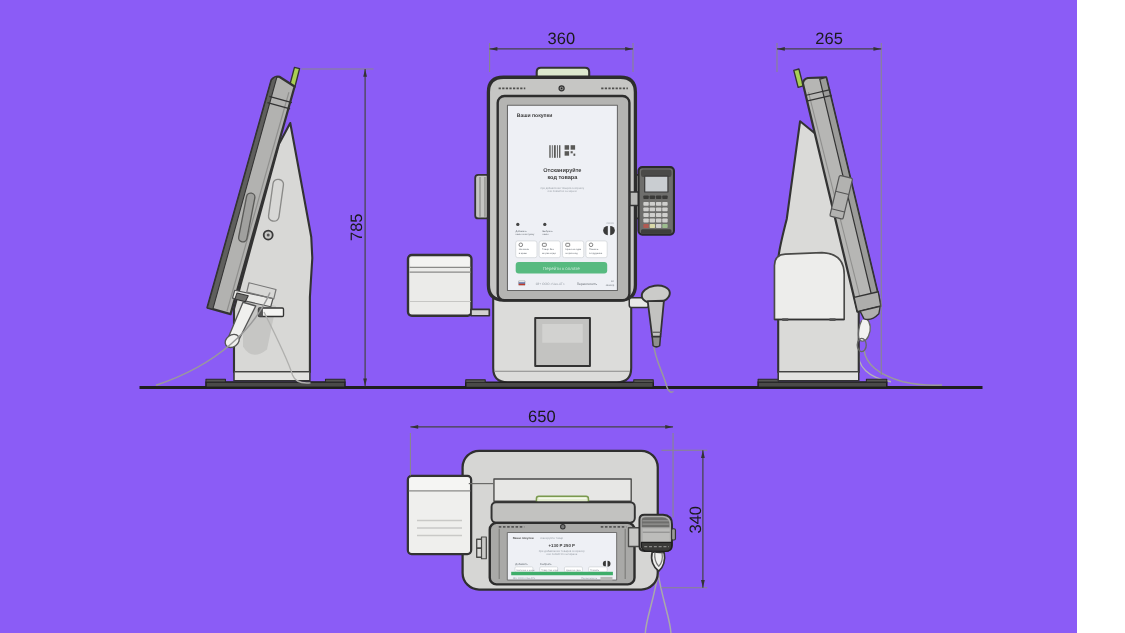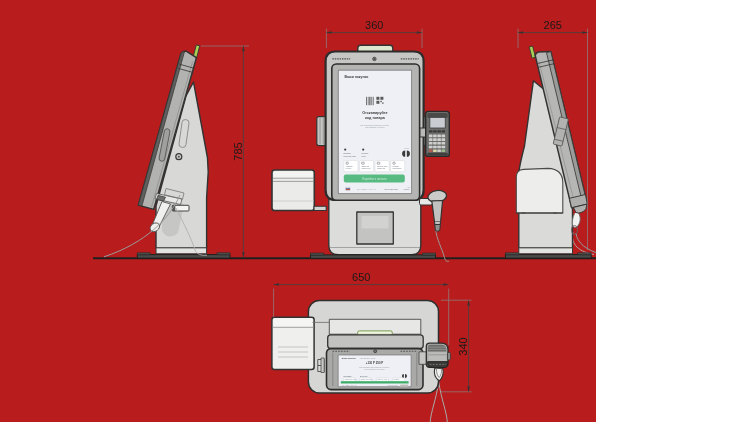--- a/index.html
+++ b/index.html
@@ -1,16 +1,16 @@
 <!DOCTYPE html>
 <html><head>
 <meta charset="utf-8">
 <style>
   html,body{margin:0;padding:0;background:#ffffff;}
-  .wrap{width:596px;height:422px;position:relative;overflow:hidden;background:#b91c1c;}
+  .wrap{width:718px;height:422px;position:relative;overflow:hidden;background:#8b5cf6;}
   svg{position:absolute;left:0;top:0;}
   text{font-family:"Liberation Sans", sans-serif;}
 </style>
 </head>
 <body>
 <div class="wrap">
 <svg width="750" height="422" viewBox="0 0 750 422">
 <defs>
 </defs>
 

